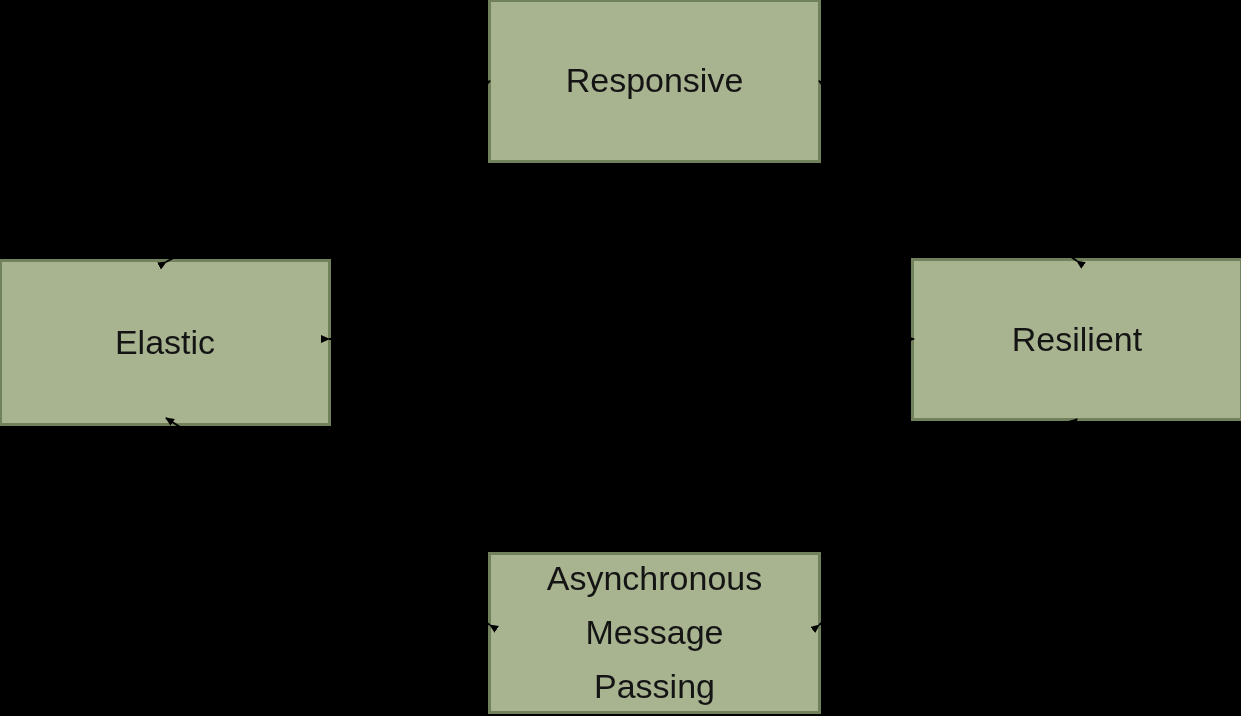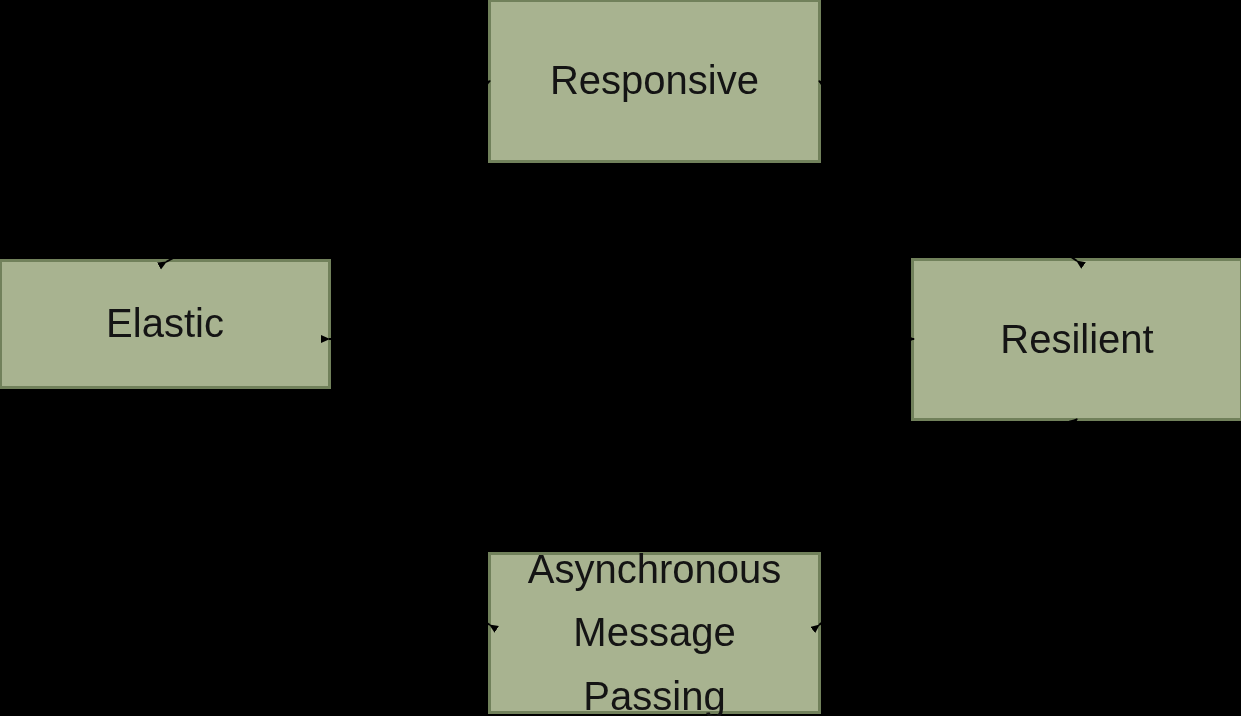--- a/index.html
+++ b/index.html
@@ -18,26 +18,26 @@
   .node {
     position: absolute;
     box-sizing: border-box;
     background: #a8b390;
     border: 3px solid #71815b;
     display: flex;
     align-items: center;
     justify-content: center;
     text-align: center;
     color: #141414;
-    font-size: 40px;
+    font-size: 34px;
     line-height: 1.58;
     z-index: 1;
   }
   #node-responsive { left: 488px; top: -1px;  width: 333px; height: 164px; }
-  #node-elastic    { left: -1px;  top: 259px; width: 332px; height: 130px; }
+  #node-elastic    { left: -1px;  top: 259px; width: 332px; height: 167px; }
   #node-resilient  { left: 911px; top: 258px; width: 332px; height: 163px; }
   #node-async      { left: 488px; top: 544px; width: 333px; height: 162px; padding: 0 42px; margin-top: 8px; }
   #connectors {
     position: absolute;
     left: 0; top: 0;
     width: 1241px;
     height: 716px;
     z-index: 2;
     pointer-events: none;
   }

